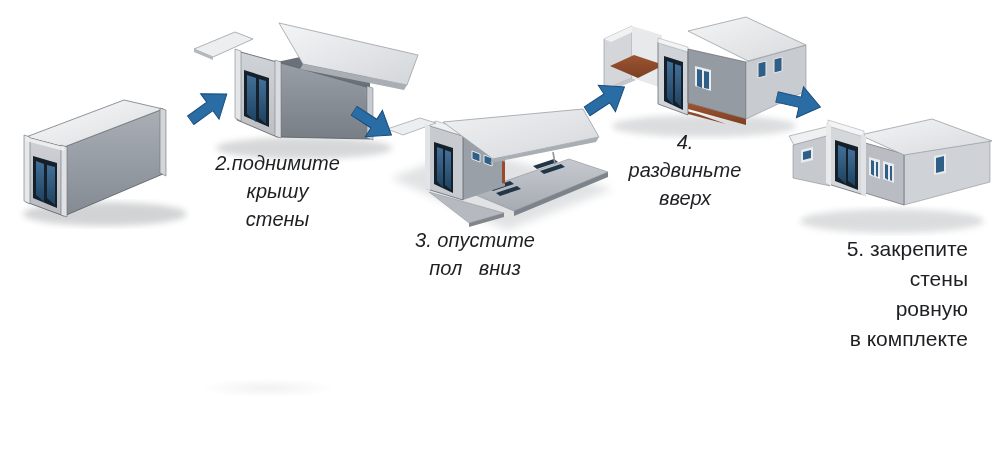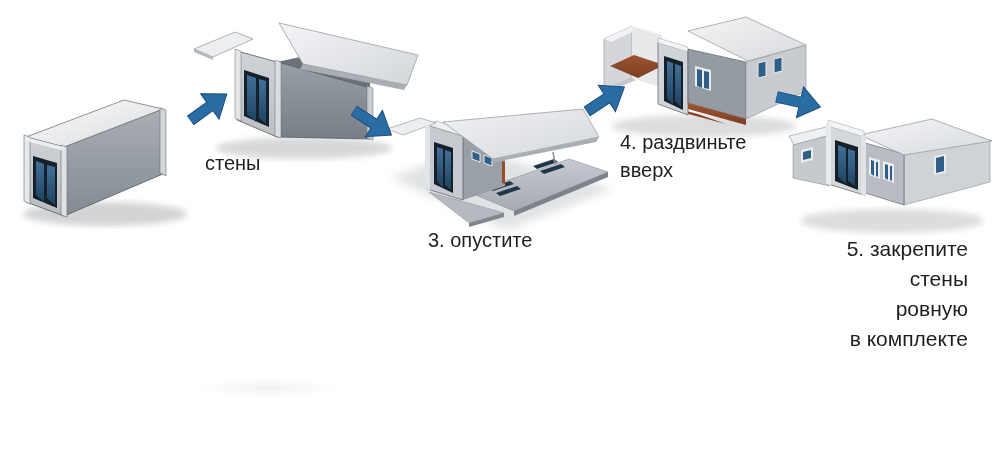--- a/index.html
+++ b/index.html
@@ -6,21 +6,21 @@
   .canvas{
     position:relative;width:1000px;height:450px;background:#ffffff;overflow:hidden;
     font-family:"Liberation Sans","DejaVu Sans",sans-serif;color:#1d1f22;
   }
   .fig{position:absolute;margin:0;padding:0;}
   .fig svg{display:block;}
   .flow-arrow{position:absolute;width:46px;height:38px;}
   .flow-arrow svg{display:block;width:100%;height:100%;}
   .step-label{position:absolute;font-size:20px;line-height:28px;font-weight:400;}
   .step-label .line{white-space:pre-wrap;}
-  .ta-center{}
+  .ta-center{text-align:center;font-style:italic;}
   .ta-left{text-align:right;}
   .label-5{font-size:21px;line-height:30px;}
   .label-5 .line-indent{margin-left:14px;}
   .smudge{position:absolute;left:198px;top:378px;width:140px;height:20px;border-radius:50%;
     background:radial-gradient(ellipse at center, rgba(120,125,130,0.10), rgba(120,125,130,0) 70%);}
 </style>
 </head>
 <body>
 
 <div class="canvas">
@@ -248,25 +248,28 @@
       </svg>
   </div>
   <div class="flow-arrow" style="left:776px;top:83px;transform:rotate(13deg)">
     <svg viewBox="0 0 44 36">
         <polygon points="0,13 23,13 23,3 43,18 23,33 23,23 0,23" stroke="#1a4d7e" stroke-width="1" fill="#2a6ca4"></polygon>
       </svg>
   </div>
 
 
   <div class="step-label ta-center" style="left:205px;top:149px;width:145px">
+    <div class="line">2.поднимите</div>
+    <div class="line">крышу</div>
     <div class="line">стены</div>
   </div>
 
-  <div class="step-label ta-center" style="left:428px;top:226px;width:140px">
+  <div class="step-label ta-center" style="left:405px;top:226px;width:140px">
     <div class="line">3. опустите</div>
+    <div class="line">пол   вниз</div>
   </div>
 
   <div class="step-label ta-center" style="left:620px;top:128px;width:130px">
     <div class="line">4. раздвиньте</div>
     <div class="line">вверх</div>
   </div>
 
   <div class="step-label ta-left label-5" style="left:793px;top:234px;width:175px">
     <div class="line">5. закрепите стены</div>
     <div class="line">ровную</div>

